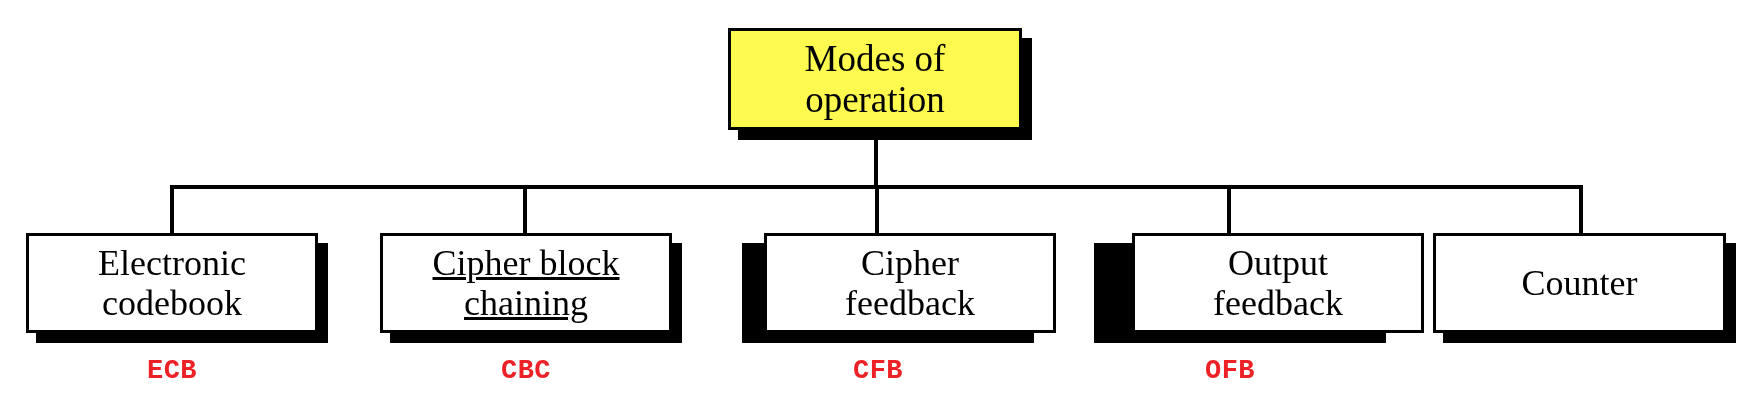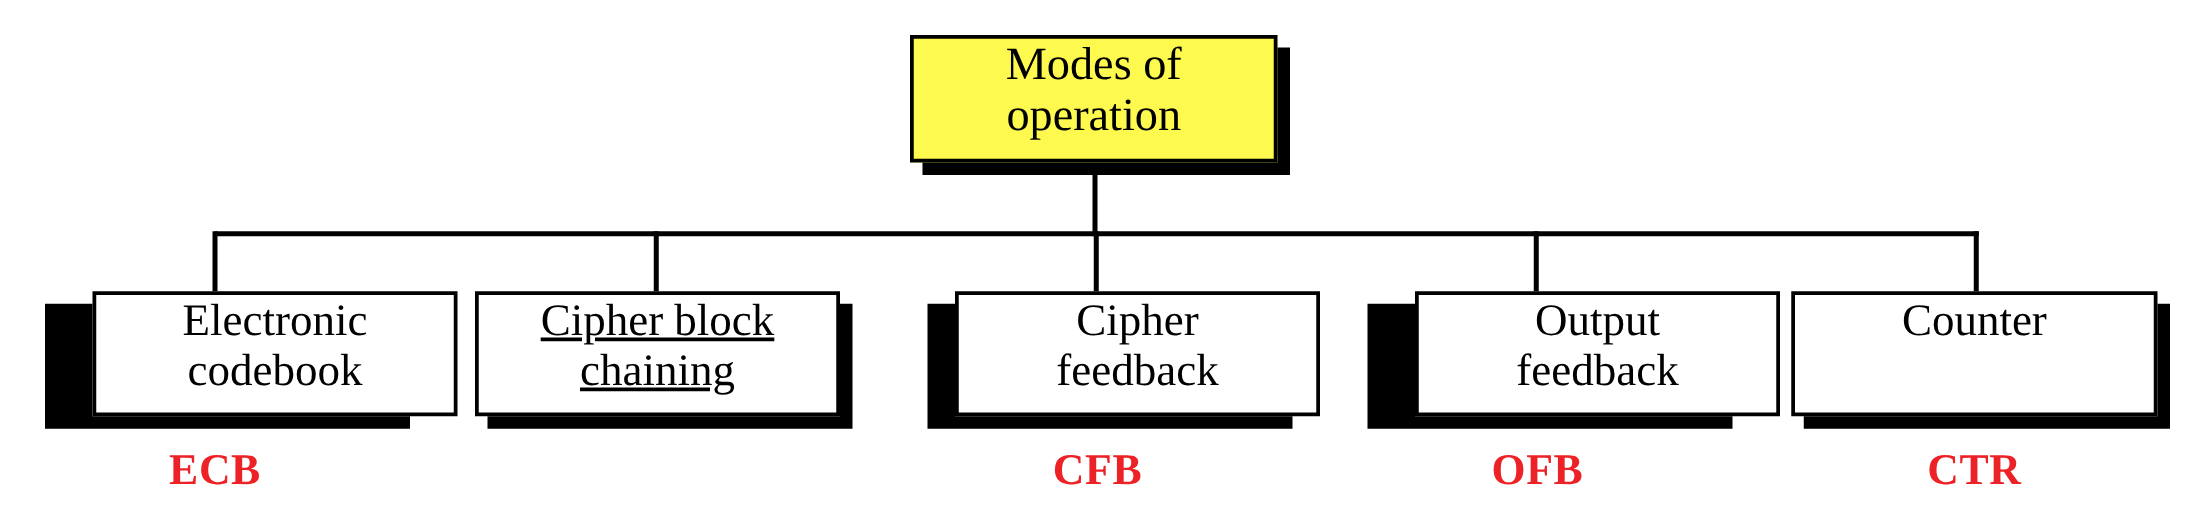--- a/index.html
+++ b/index.html
@@ -16,21 +16,21 @@
     font-family: "Liberation Serif", "DejaVu Serif", serif;
   }
 
   
   .node {
     position: absolute;
     box-sizing: border-box;
     border: 3px solid #000000;
     background: #ffffff;
     display: flex;
-    align-items: flex-start;
+    align-items: center;
     justify-content: center;
     text-align: center;
     line-height: 1.12;
     color: #000000;
     z-index: 3;
   }
   .shadow {
     position: absolute;
     background: #000000;
     z-index: 2;
@@ -56,25 +56,25 @@
     z-index: 1;
   }
   .line-v { width: 4px; }
   .line-h { height: 4px; }
 
   
   .acronym {
     position: absolute;
     text-align: center;
     font-weight: bold;
-    font-size: 35px;
+    font-size: 27px;
     letter-spacing: 0.5px;
     color: #ec2227;
     z-index: 4;
-    font-family: Liberation Serif, serif;
+    font-family: Liberation Mono, monospace;
   }
 </style>
 </head>
 <body>
 
 <div id="canvas">
 
   <div class="shadow" style="left:738px; top:38px; width:294px; height:102px;"></div>
   <div class="node node-root" style="left:728px; top:28px; width:294px; height:102px;">
     <span class="node-label">Modes of
@@ -84,45 +84,45 @@
   <div class="line-v" style="left:874px; top:130px; height:59px;"></div>
   <div class="line-h" style="left:172px; top:185px; width:1411px;"></div>
 
   <div class="line-v" style="left:170px; top:185px; height:50px;"></div>
   <div class="line-v" style="left:523px; top:185px; height:50px;"></div>
   <div class="line-v" style="left:875px; top:185px; height:50px;"></div>
   <div class="line-v" style="left:1227px; top:185px; height:50px;"></div>
   <div class="line-v" style="left:1579px; top:185px; height:50px;"></div>
 
   <div class="shadow" style="left:36px; top:243px; width:292px; height:100px;"></div>
-  <div class="node node-leaf" style="left:26px; top:233px; width:292px; height:100px;margin-left:48px;">
+  <div class="node node-leaf" style="left:26px; top:233px; width:292px; height:100px;">
     <span class="node-label">Electronic
 codebook</span>
   </div>
   <div class="acronym" style="left:26px; top:356px; width:292px;">ECB</div>
 
   <div class="shadow" style="left:390px; top:243px; width:292px; height:100px;"></div>
   <div class="node node-leaf" style="left:380px; top:233px; width:292px; height:100px;text-decoration:underline;">
     <span class="node-label">Cipher block
 chaining</span>
   </div>
+  <div class="acronym" style="left:380px; top:356px; width:292px;">CBC</div>
 
   <div class="shadow" style="left:742px; top:243px; width:292px; height:100px;"></div>
   <div class="node node-leaf" style="left:732px; top:233px; width:292px; height:100px;margin-left:32px;">
     <span class="node-label">Cipher
 feedback</span>
   </div>
   <div class="acronym" style="left:732px; top:356px; width:292px;text-align:center;">CFB</div>
 
   <div class="shadow" style="left:1094px; top:243px; width:292px; height:100px;"></div>
   <div class="node node-leaf" style="left:1132px; top:233px; width:292px; height:100px;">
     <span class="node-label">Output
 feedback</span>
   </div>
   <div class="acronym" style="left:1084px; top:356px; width:292px;">OFB</div>
 
   <div class="shadow" style="left:1443px; top:243px; width:293px; height:100px;"></div>
   <div class="node node-leaf" style="left:1433px; top:233px; width:293px; height:100px;">
     <span class="node-label">Counter</span>
   </div>
-  <div class="acronym" style="left:1433px; top:356px; width:293px;">CTR</div>
 
 </div>
 
 </body></html>

